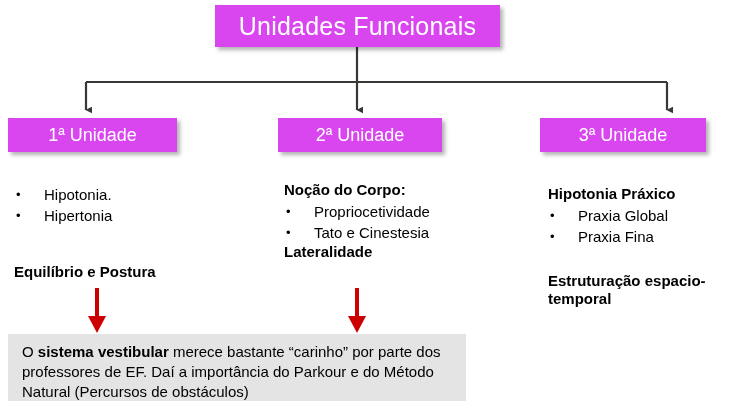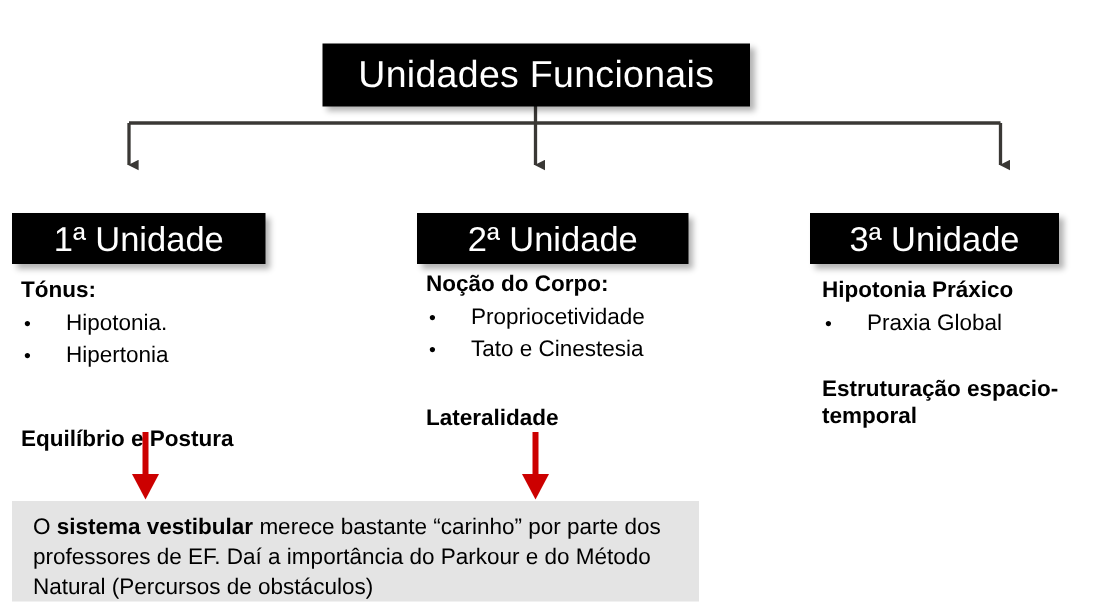--- a/index.html
+++ b/index.html
@@ -12,45 +12,44 @@
     height: 409px;
     position: relative;
     overflow: hidden;
     font-family: "Liberation Sans", sans-serif;
     color: #000000;
   }
 
   
   .dark-box {
     position: absolute;
-    background: #000000;
+    background: #d946ef;
     color: #ffffff;
     display: flex;
     align-items: center;
     justify-content: center;
     box-shadow: 3px 3px 4px rgba(0,0,0,0.30);
     box-sizing: border-box;
-    margin-top: 24px;
   }
   #title-box {
     left: 215px;
     top: 5px;
     width: 285px;
     height: 42px;
     font-size: 25px;
     font-weight: normal;
     letter-spacing: 0.2px;
   }
   .unit-box {
     top: 118px;
     height: 34px;
-    font-size: 23px;
+    font-size: 18px;
   }
   #unit-box-1 { left: 8px;   width: 169px; }
-  #unit-box-2 { left: 278px; width: 181px; align-items: center; }
+  #unit-box-2 { left: 278px; width: 164px; align-items: center; }
   #unit-box-3 { left: 540px; width: 166px; }
 
   
   #connectors {
     position: absolute;
     left: 0;
     top: 0;
     width: 742px;
     height: 409px;
     pointer-events: none;
@@ -89,21 +88,21 @@
     top: 0;
     font-size: 13px;
   }
   .col-subheading {
     font-weight: bold;
     font-size: 15px;
     margin: 0;
     line-height: 18px;
   }
   #col1-sub { margin-top: 37px; }
-  #col2-sub { margin-top: 27px; }
+  #col2-sub { }
   #col3-sub { margin-top: 25px; }
 
   
   .red-arrow {
     position: absolute;
     width: 26px;
     height: 46px;
   }
   #red-arrow-1 { left: 84px;  top: 288px; }
   #red-arrow-2 { left: 344px; top: 288px; }
@@ -154,41 +153,41 @@
   <span>1ª Unidade</span>
 </div>
 <div class="dark-box unit-box" id="unit-box-2">
   <span>2ª Unidade</span>
 </div>
 <div class="dark-box unit-box" id="unit-box-3">
   <span>3ª Unidade</span>
 </div>
 
 <div class="column" id="column-1">
-  <p class="col-heading">Tónus:</p>
   <ul class="bullet-list">
     <li>Hipotonia.</li>
     <li>Hipertonia</li>
   </ul>
   <p class="col-subheading" id="col1-sub">Equilíbrio e Postura</p>
 </div>
 
 <div class="column" id="column-2">
   <p class="col-heading">Noção do Corpo:</p>
   <ul class="bullet-list">
     <li>Propriocetividade</li>
     <li>Tato e Cinestesia</li>
   </ul>
   <p class="col-subheading" id="col2-sub">Lateralidade</p>
 </div>
 
 <div class="column" id="column-3">
   <p class="col-heading">Hipotonia Práxico</p>
   <ul class="bullet-list">
     <li>Praxia Global</li>
+    <li>Praxia Fina</li>
   </ul>
   <p class="col-subheading" id="col3-sub">Estruturação espacio-temporal</p>
 </div>
 
 <svg class="red-arrow" id="red-arrow-1" viewBox="0 0 26 46" xmlns="http://www.w3.org/2000/svg">
   <path d="M13,0 L13,31" stroke="#cc0000" stroke-width="4" fill="none"></path>
   <path d="M4,28 L22,28 L13,45 Z" fill="#cc0000"></path>
 </svg>
 <svg class="red-arrow" id="red-arrow-2" viewBox="0 0 26 46" xmlns="http://www.w3.org/2000/svg">
   <path d="M13,0 L13,31" stroke="#cc0000" stroke-width="4" fill="none"></path>

